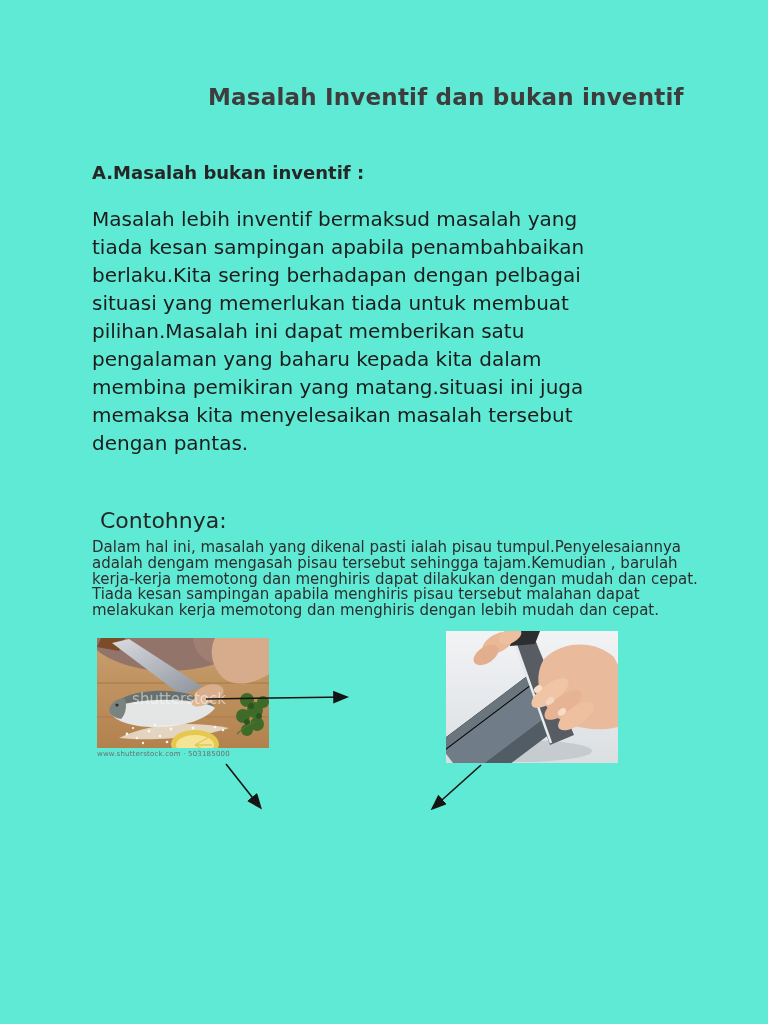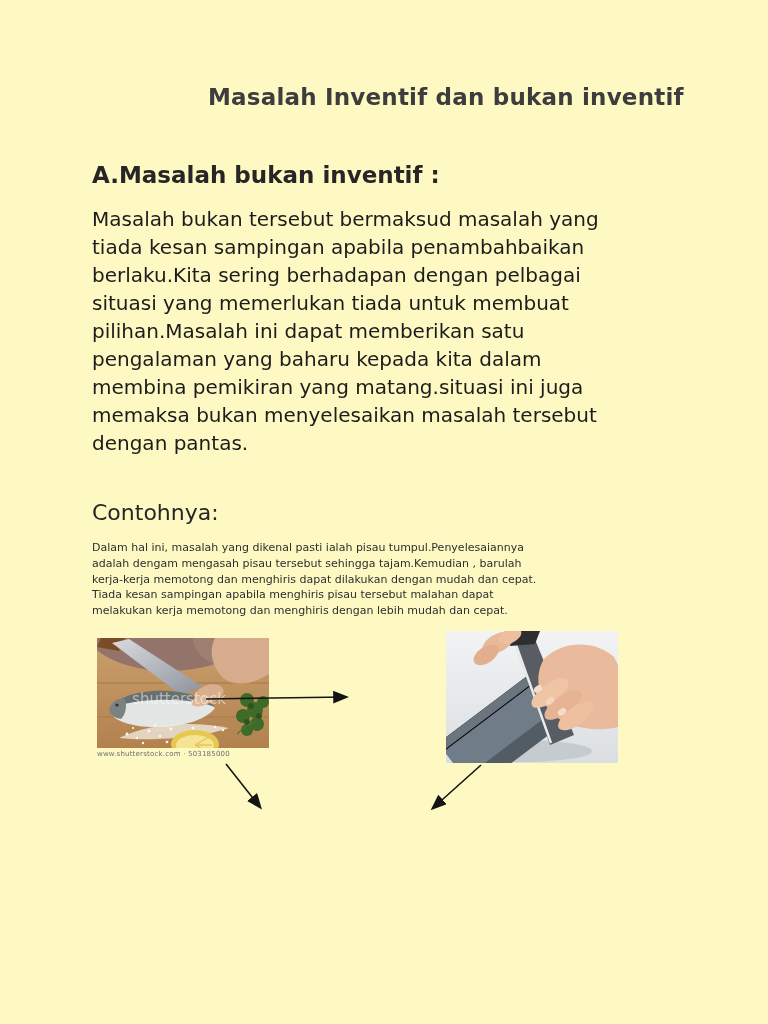--- a/index.html
+++ b/index.html
@@ -1,70 +1,70 @@
 <!DOCTYPE html>
 <html><head>
 <meta charset="utf-8">
 <style>
   html, body { margin: 0; padding: 0; background: #ffffff; }
   .page {
     position: relative;
     width: 768px;
     height: 1024px;
-    background: #fef9c3;
+    background: #5eead4;
     overflow: hidden;
     font-family: "DejaVu Sans", "Liberation Sans", sans-serif;
     color: #1c1c1c;
   }
   .title {
     position: absolute;
     left: 208px;
     top: 84px;
     margin: 0;
     font-size: 23px;
     font-weight: bold;
     letter-spacing: 0.2px;
     color: #3d3d3d;
     white-space: nowrap;
   }
   .heading-a {
     position: absolute;
     left: 92px;
     top: 162px;
     margin: 0;
-    font-size: 23px;
+    font-size: 18px;
     font-weight: bold;
     color: #262626;
     white-space: nowrap;
   }
   .para-main {
     position: absolute;
     left: 92px;
     top: 205px;
     width: 600px;
     font-size: 20px;
     line-height: 28px;
     color: #1c1c1c;
   }
   .heading-contoh {
     position: absolute;
     left: 92px;
     top: 500px;
-    margin: 0;
+    margin: 8px;
     font-size: 22px;
     font-weight: normal;
     color: #262626;
     white-space: nowrap;
   }
   .para-small {
     position: absolute;
     left: 92px;
     top: 540px;
     width: 610px;
-    font-size: 11px;
+    font-size: 15px;
     line-height: 15.8px;
     color: #2e2e2e;
   }
   .para-main div, .para-small div { white-space: nowrap; }
 
   .figure { position: absolute; margin: 0; }
   .fig-fish  { left: 97px;  top: 638px; width: 172px; height: 110px; }
   .fig-stone { left: 446px; top: 631px; width: 172px; height: 132px; }
   .figure svg { display: block; width: 100%; height: 100%; }
 
@@ -88,28 +88,28 @@
 </head>
 <body>
 
 <div class="page">
 
   <h1 class="title">Masalah Inventif dan bukan inventif</h1>
 
   <h2 class="heading-a">A.Masalah bukan inventif :</h2>
 
   <div class="para-main">
-      <div>Masalah bukan tersebut bermaksud masalah yang</div>
+      <div>Masalah lebih inventif bermaksud masalah yang</div>
       <div>tiada kesan sampingan apabila penambahbaikan</div>
       <div>berlaku.Kita sering berhadapan dengan pelbagai</div>
       <div>situasi yang memerlukan tiada untuk membuat</div>
       <div>pilihan.Masalah ini dapat memberikan satu</div>
       <div>pengalaman yang baharu kepada kita dalam</div>
       <div>membina pemikiran yang matang.situasi ini juga</div>
-      <div>memaksa bukan menyelesaikan masalah tersebut</div>
+      <div>memaksa kita menyelesaikan masalah tersebut</div>
       <div>dengan pantas.</div>
     </div>
 
   <h3 class="heading-contoh">Contohnya:</h3>
 
   <div class="para-small">
       <div>Dalam hal ini, masalah yang dikenal pasti ialah pisau tumpul.Penyelesaiannya</div>
       <div>adalah dengam mengasah pisau tersebut sehingga tajam.Kemudian , barulah</div>
       <div>kerja-kerja memotong dan menghiris dapat dilakukan dengan mudah dan cepat.</div>
       <div>Tiada  kesan sampingan apabila menghiris pisau tersebut malahan dapat</div>

